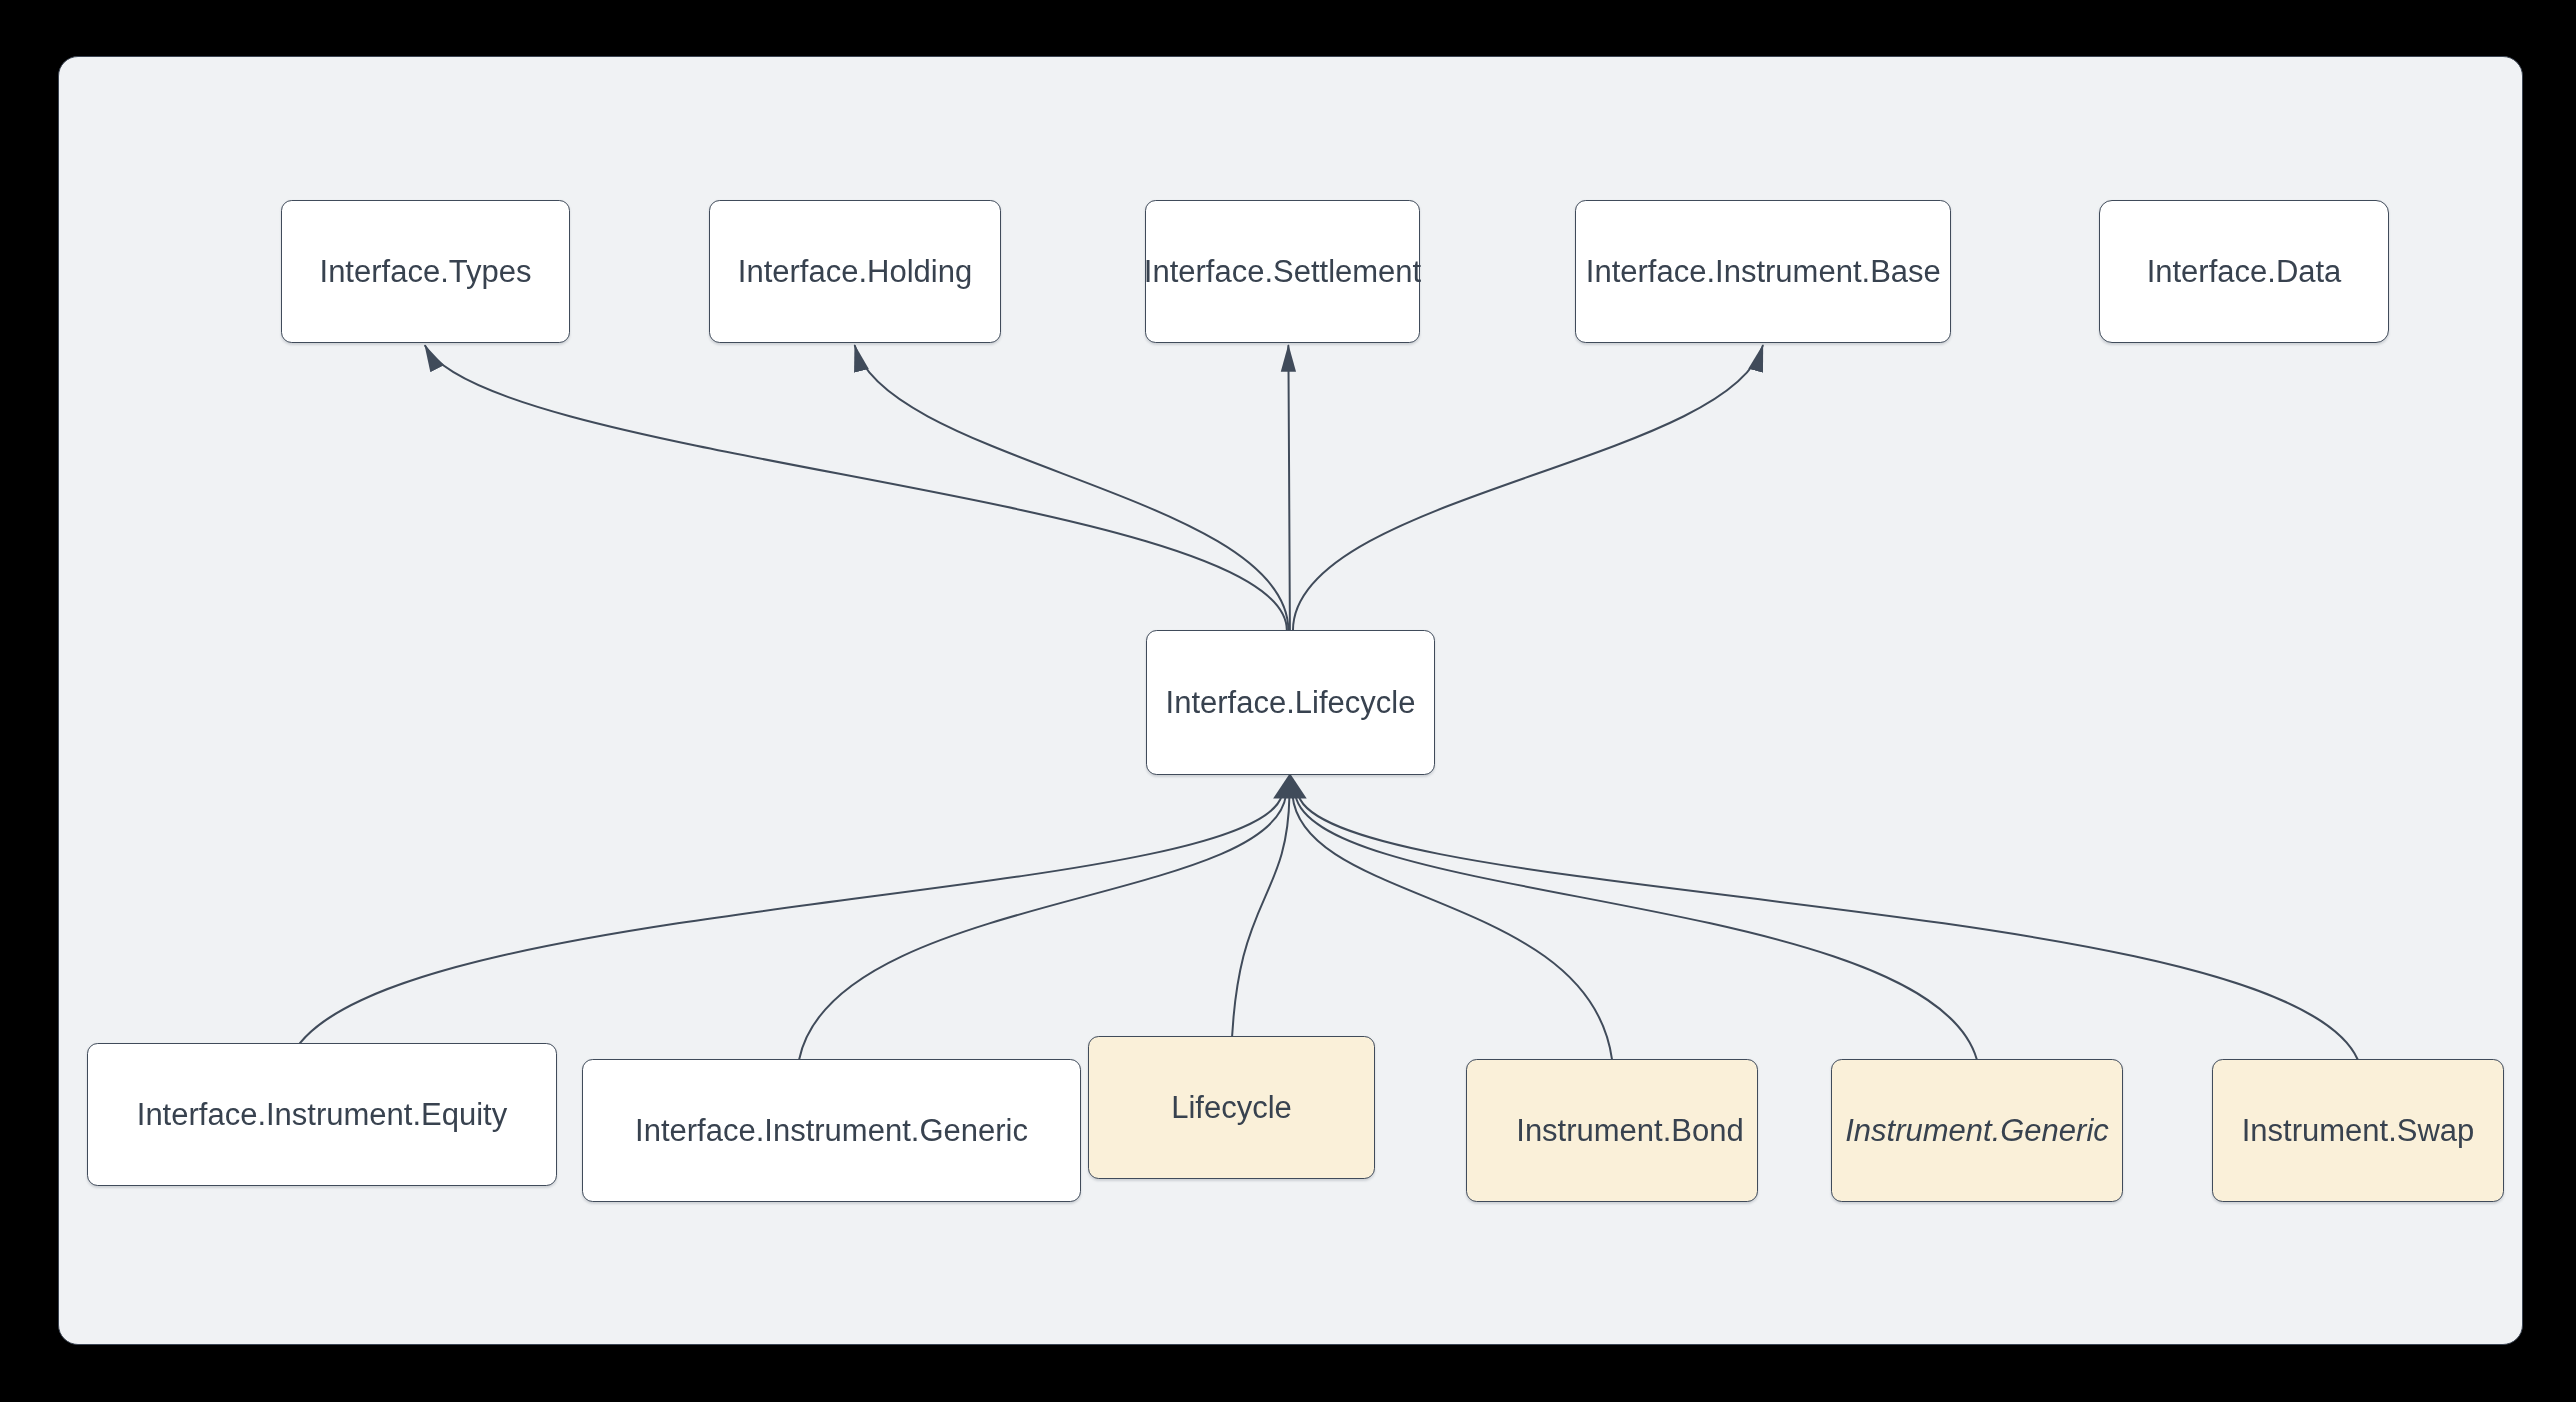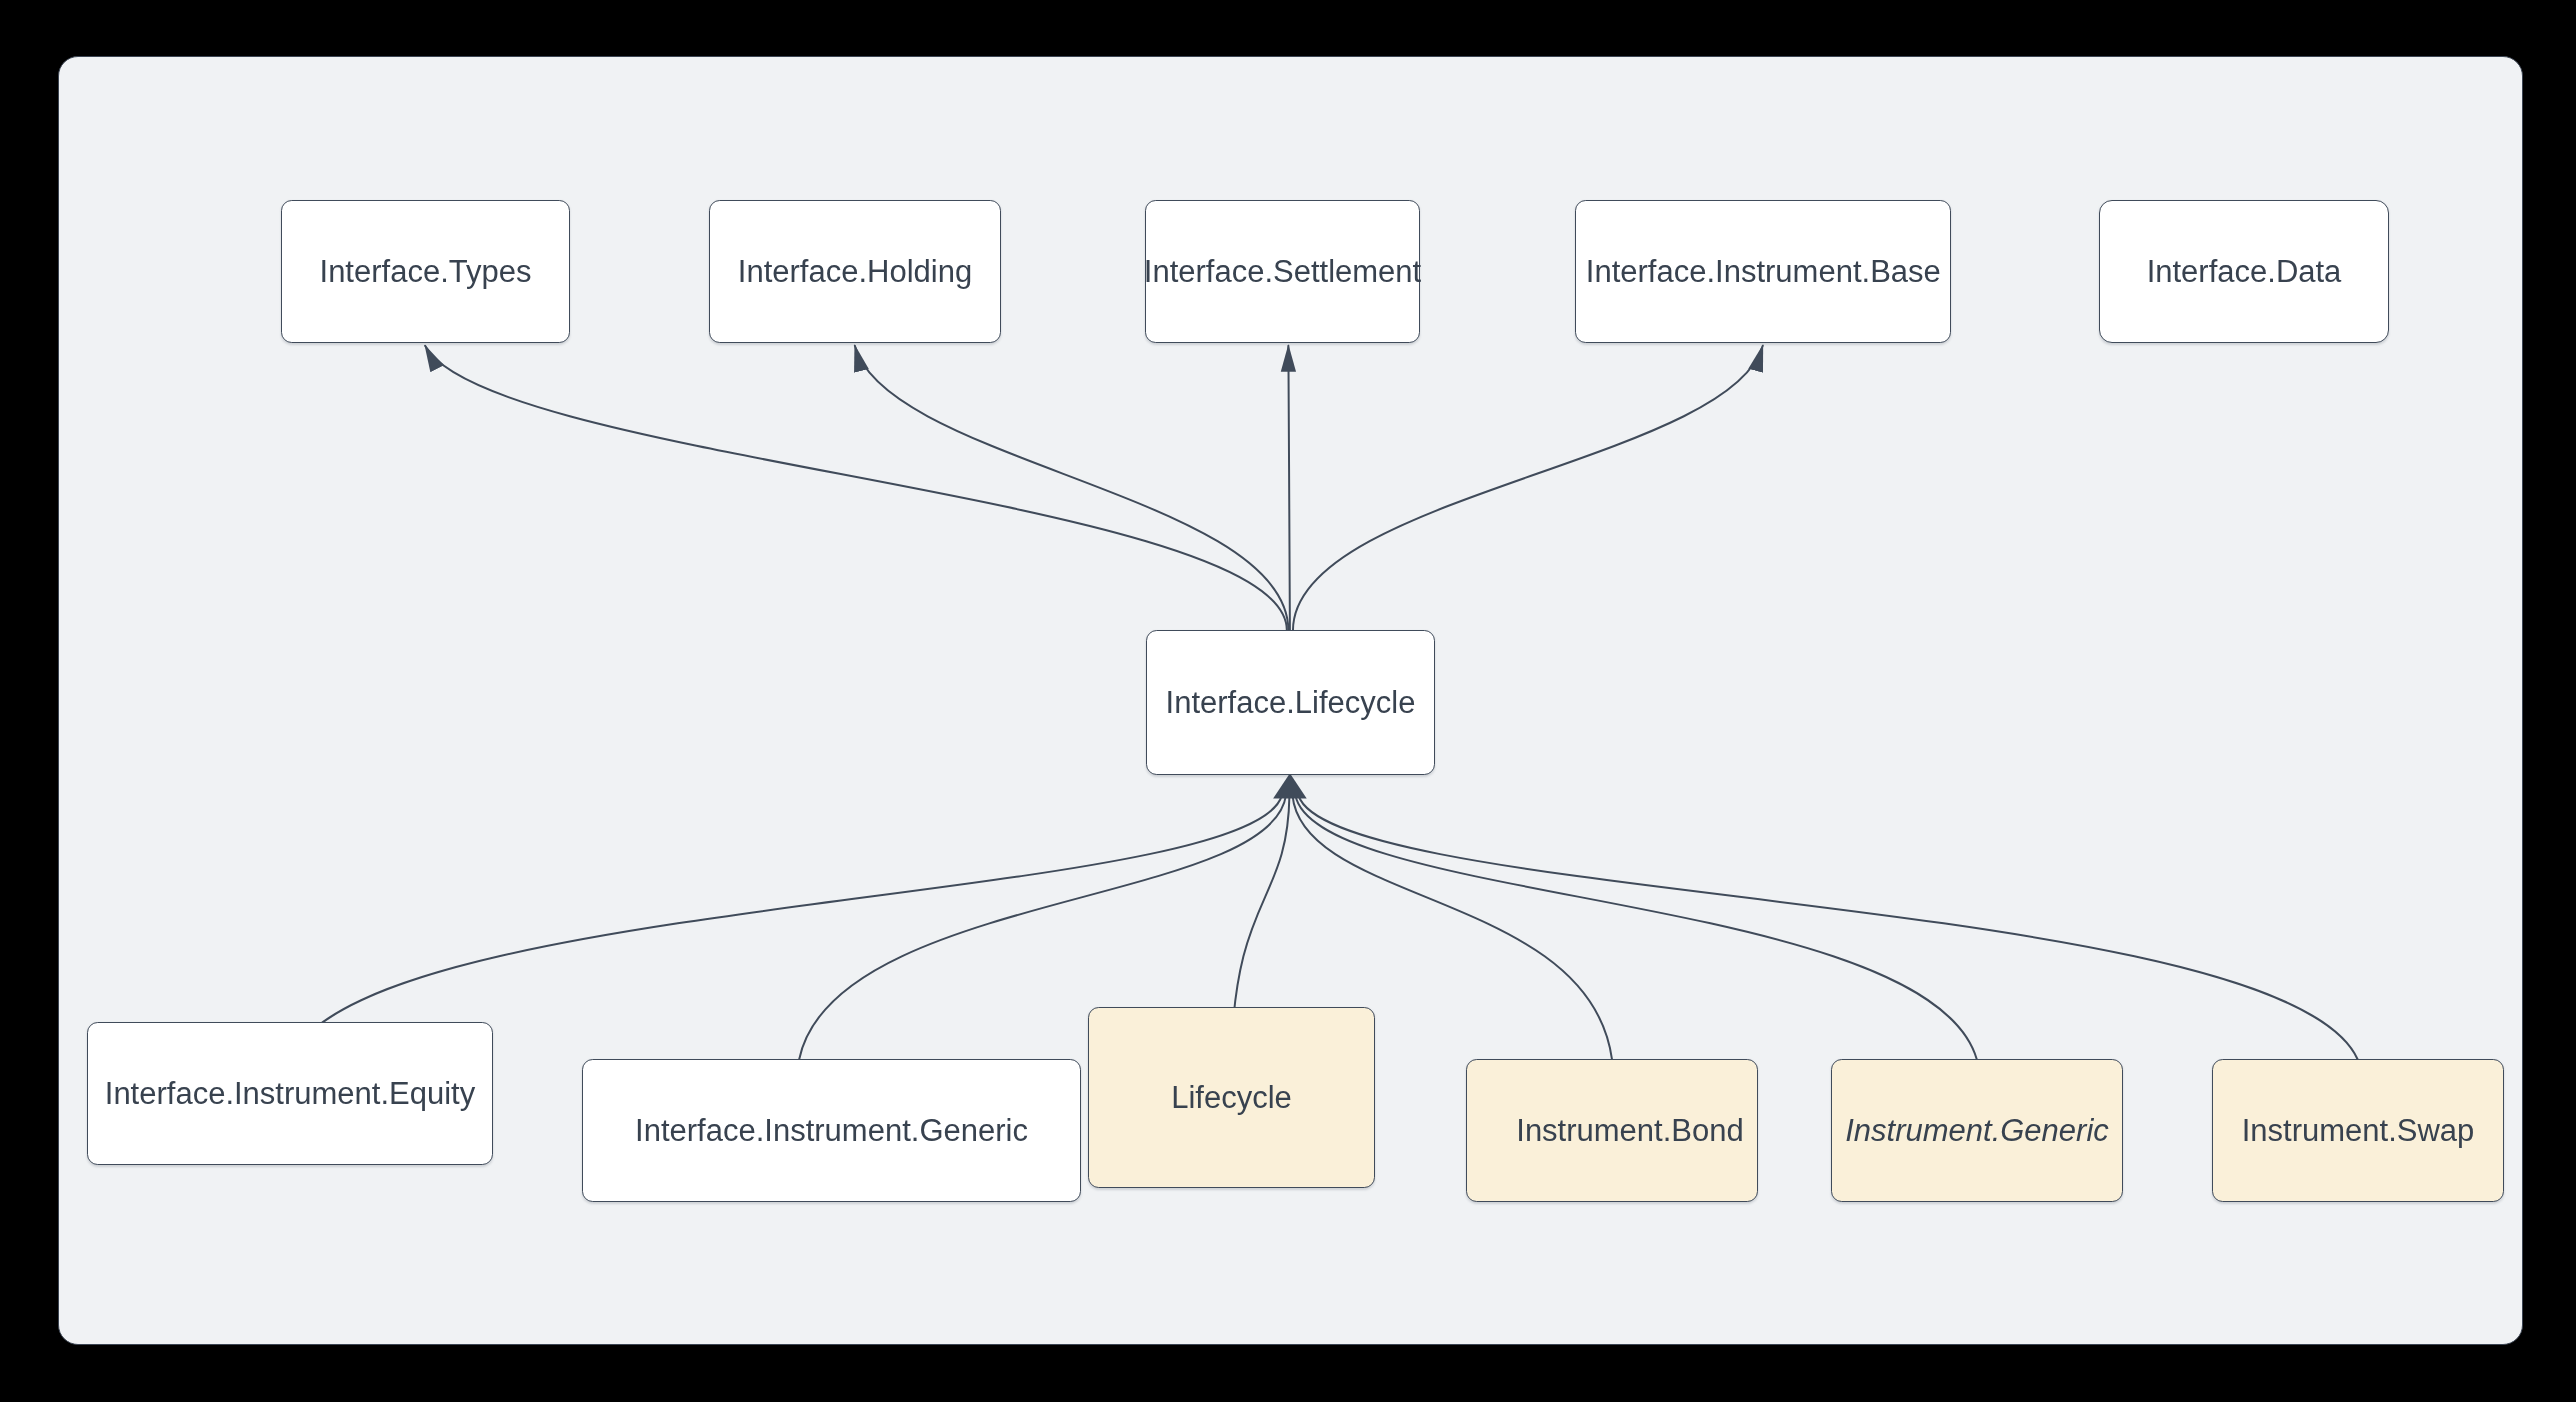--- a/index.html
+++ b/index.html
@@ -105,27 +105,27 @@
       </div>
       <div class="node" style="left: 1575px; top: 200px; width: 376px; height: 143px; justify-content: flex-end;">
         <span class="label">Interface.Instrument.Base</span>
       </div>
       <div class="node" style="left: 2099px; top: 200px; width: 290px; height: 143px; border-radius: 13px;">
         <span class="label">Interface.Data</span>
       </div>
       <div class="node" style="left: 1146px; top: 630px; width: 289px; height: 145px;">
         <span class="label">Interface.Lifecycle</span>
       </div>
-      <div class="node" style="left: 87px; top: 1022px; width: 406px; height: 143px;">
+      <div class="node" style="left: 87px; top: 1043px; width: 470px; height: 143px;">
         <span class="label">Interface.Instrument.Equity</span>
       </div>
       <div class="node" style="left: 582px; top: 1059px; width: 499px; height: 143px;">
         <span class="label">Interface.Instrument.Generic</span>
       </div>
-      <div class="node accent" style="left: 1088px; top: 1007px; width: 287px; height: 181px; align-items: center;">
+      <div class="node accent" style="left: 1088px; top: 1036px; width: 287px; height: 143px; align-items: center;">
         <span class="label">Lifecycle</span>
       </div>
       <div class="node accent" style="left: 1466px; top: 1059px; width: 292px; height: 143px; padding-left: 36px;">
         <span class="label">Instrument.Bond</span>
       </div>
       <div class="node accent" style="left: 1831px; top: 1059px; width: 292px; height: 143px; font-style: italic;">
         <span class="label">Instrument.Generic</span>
       </div>
       <div class="node accent" style="left: 2212px; top: 1059px; width: 292px; height: 143px;">
         <span class="label">Instrument.Swap</span>

